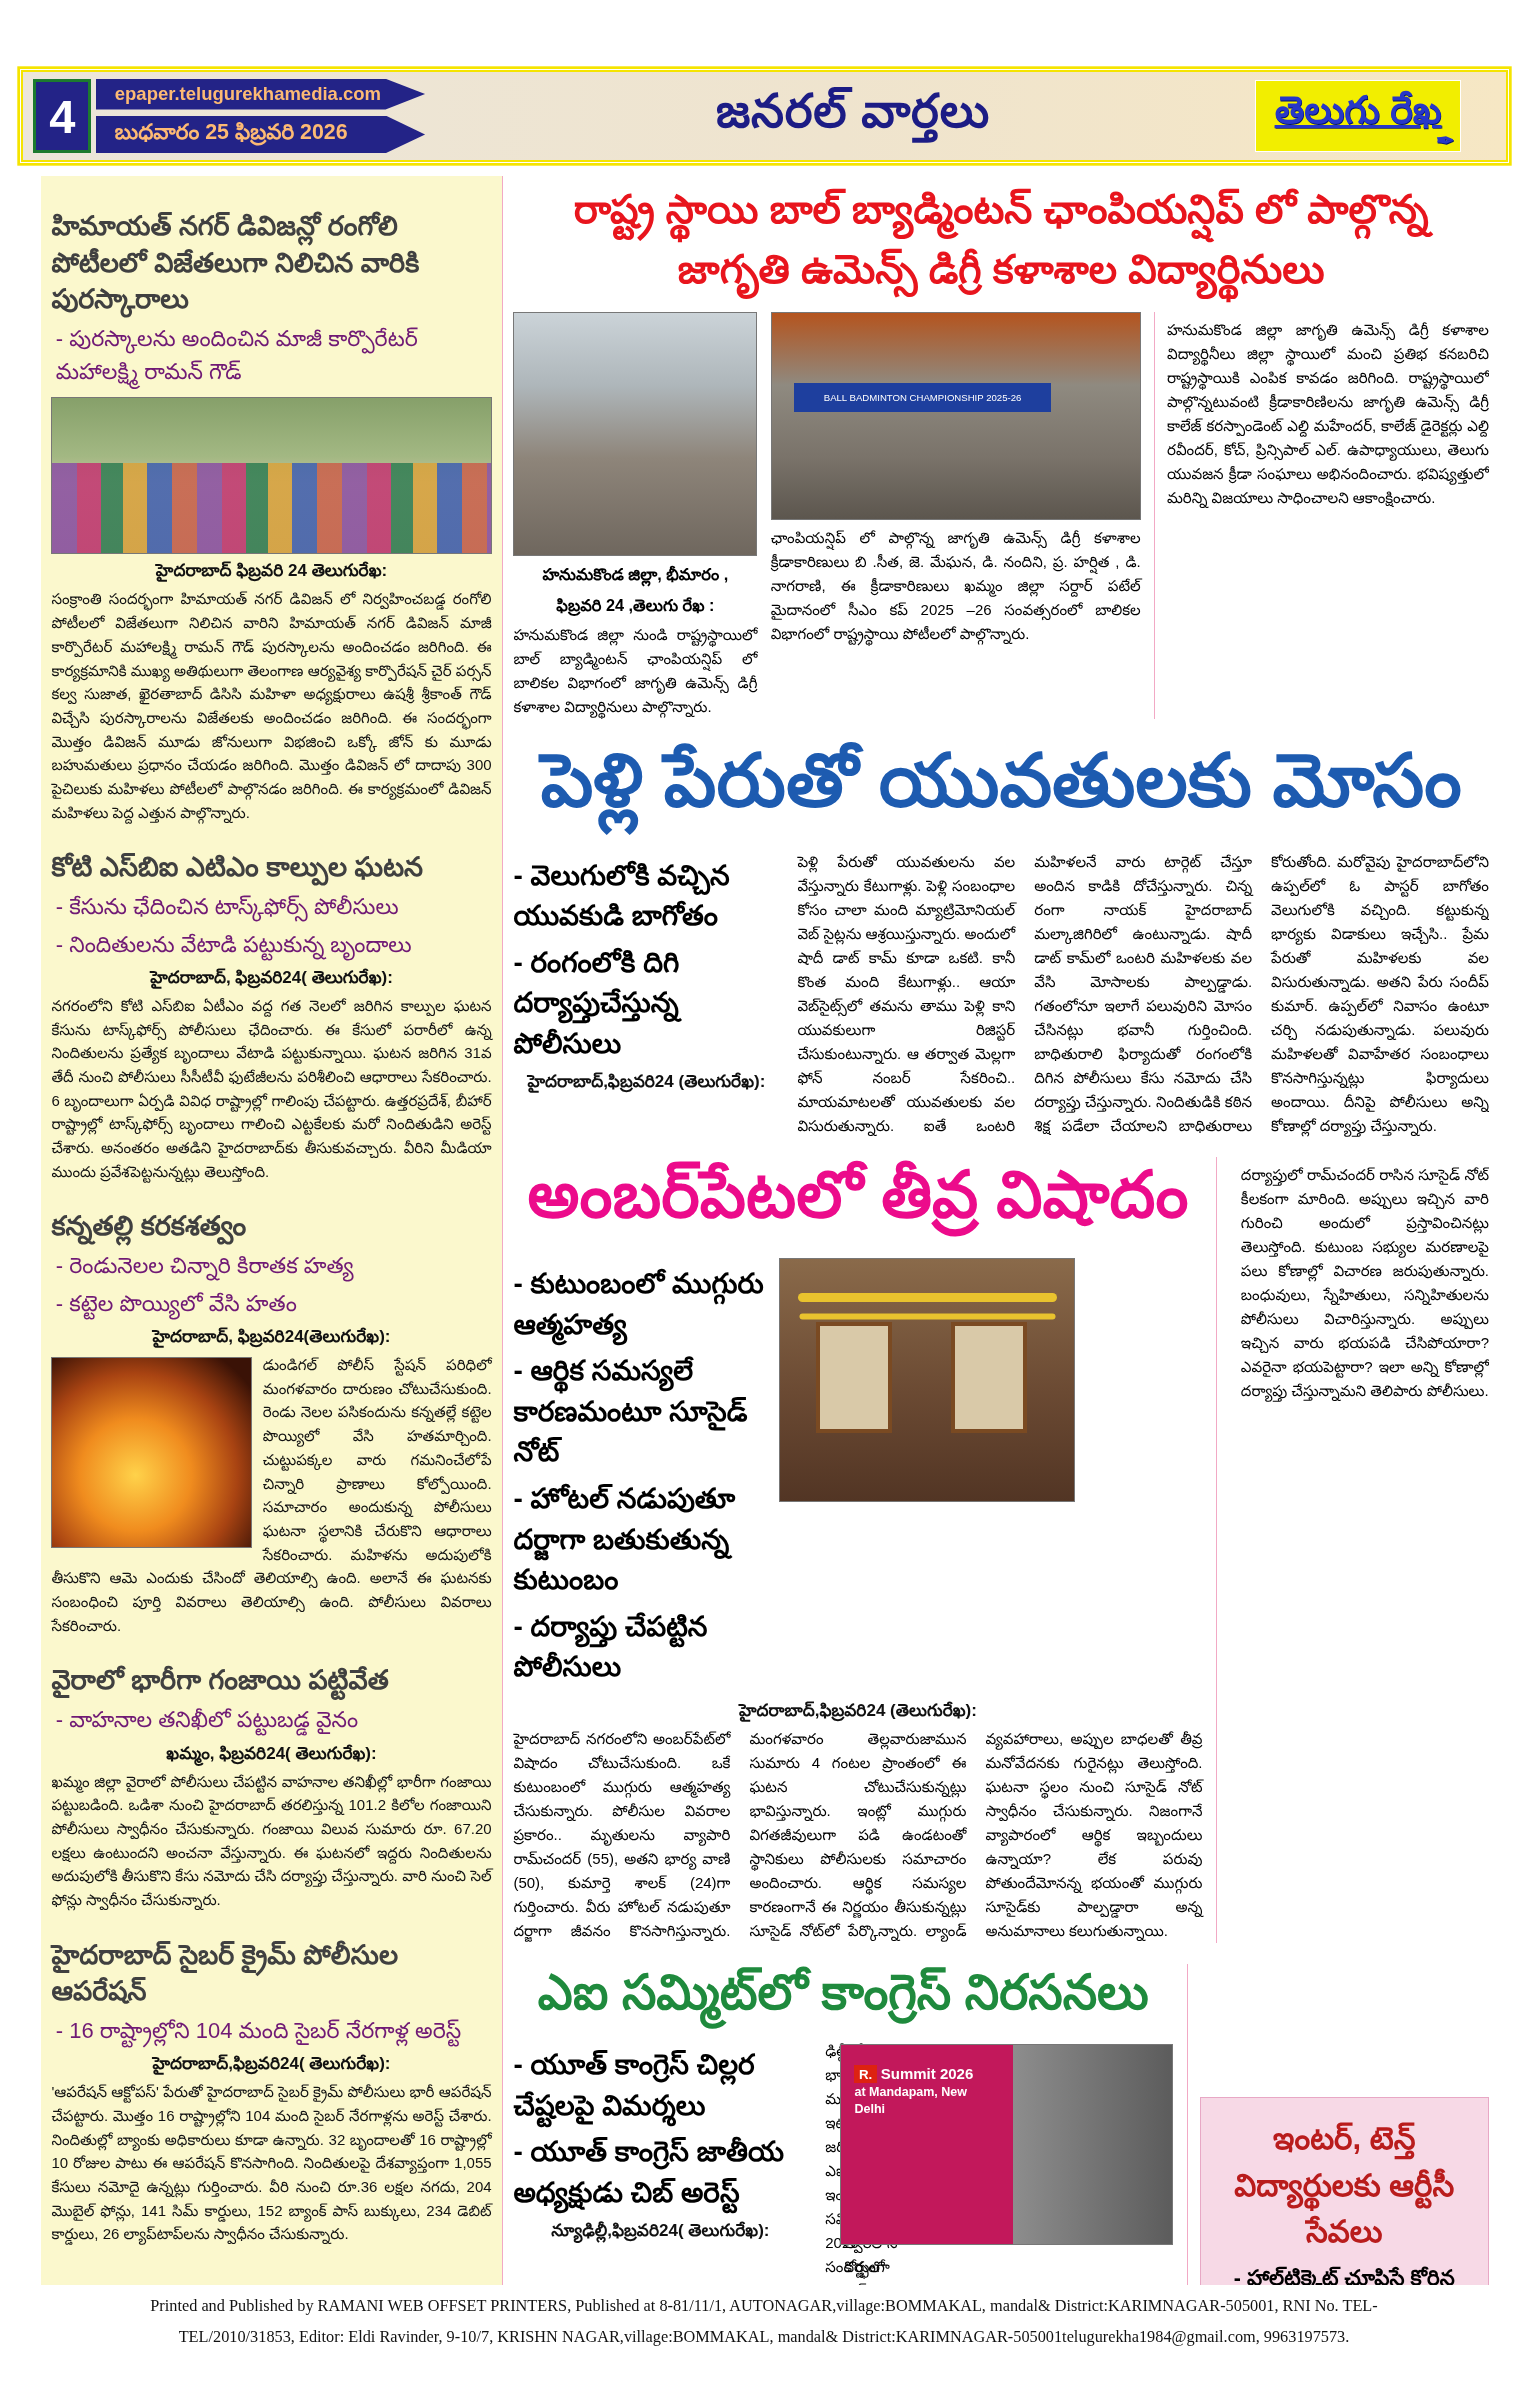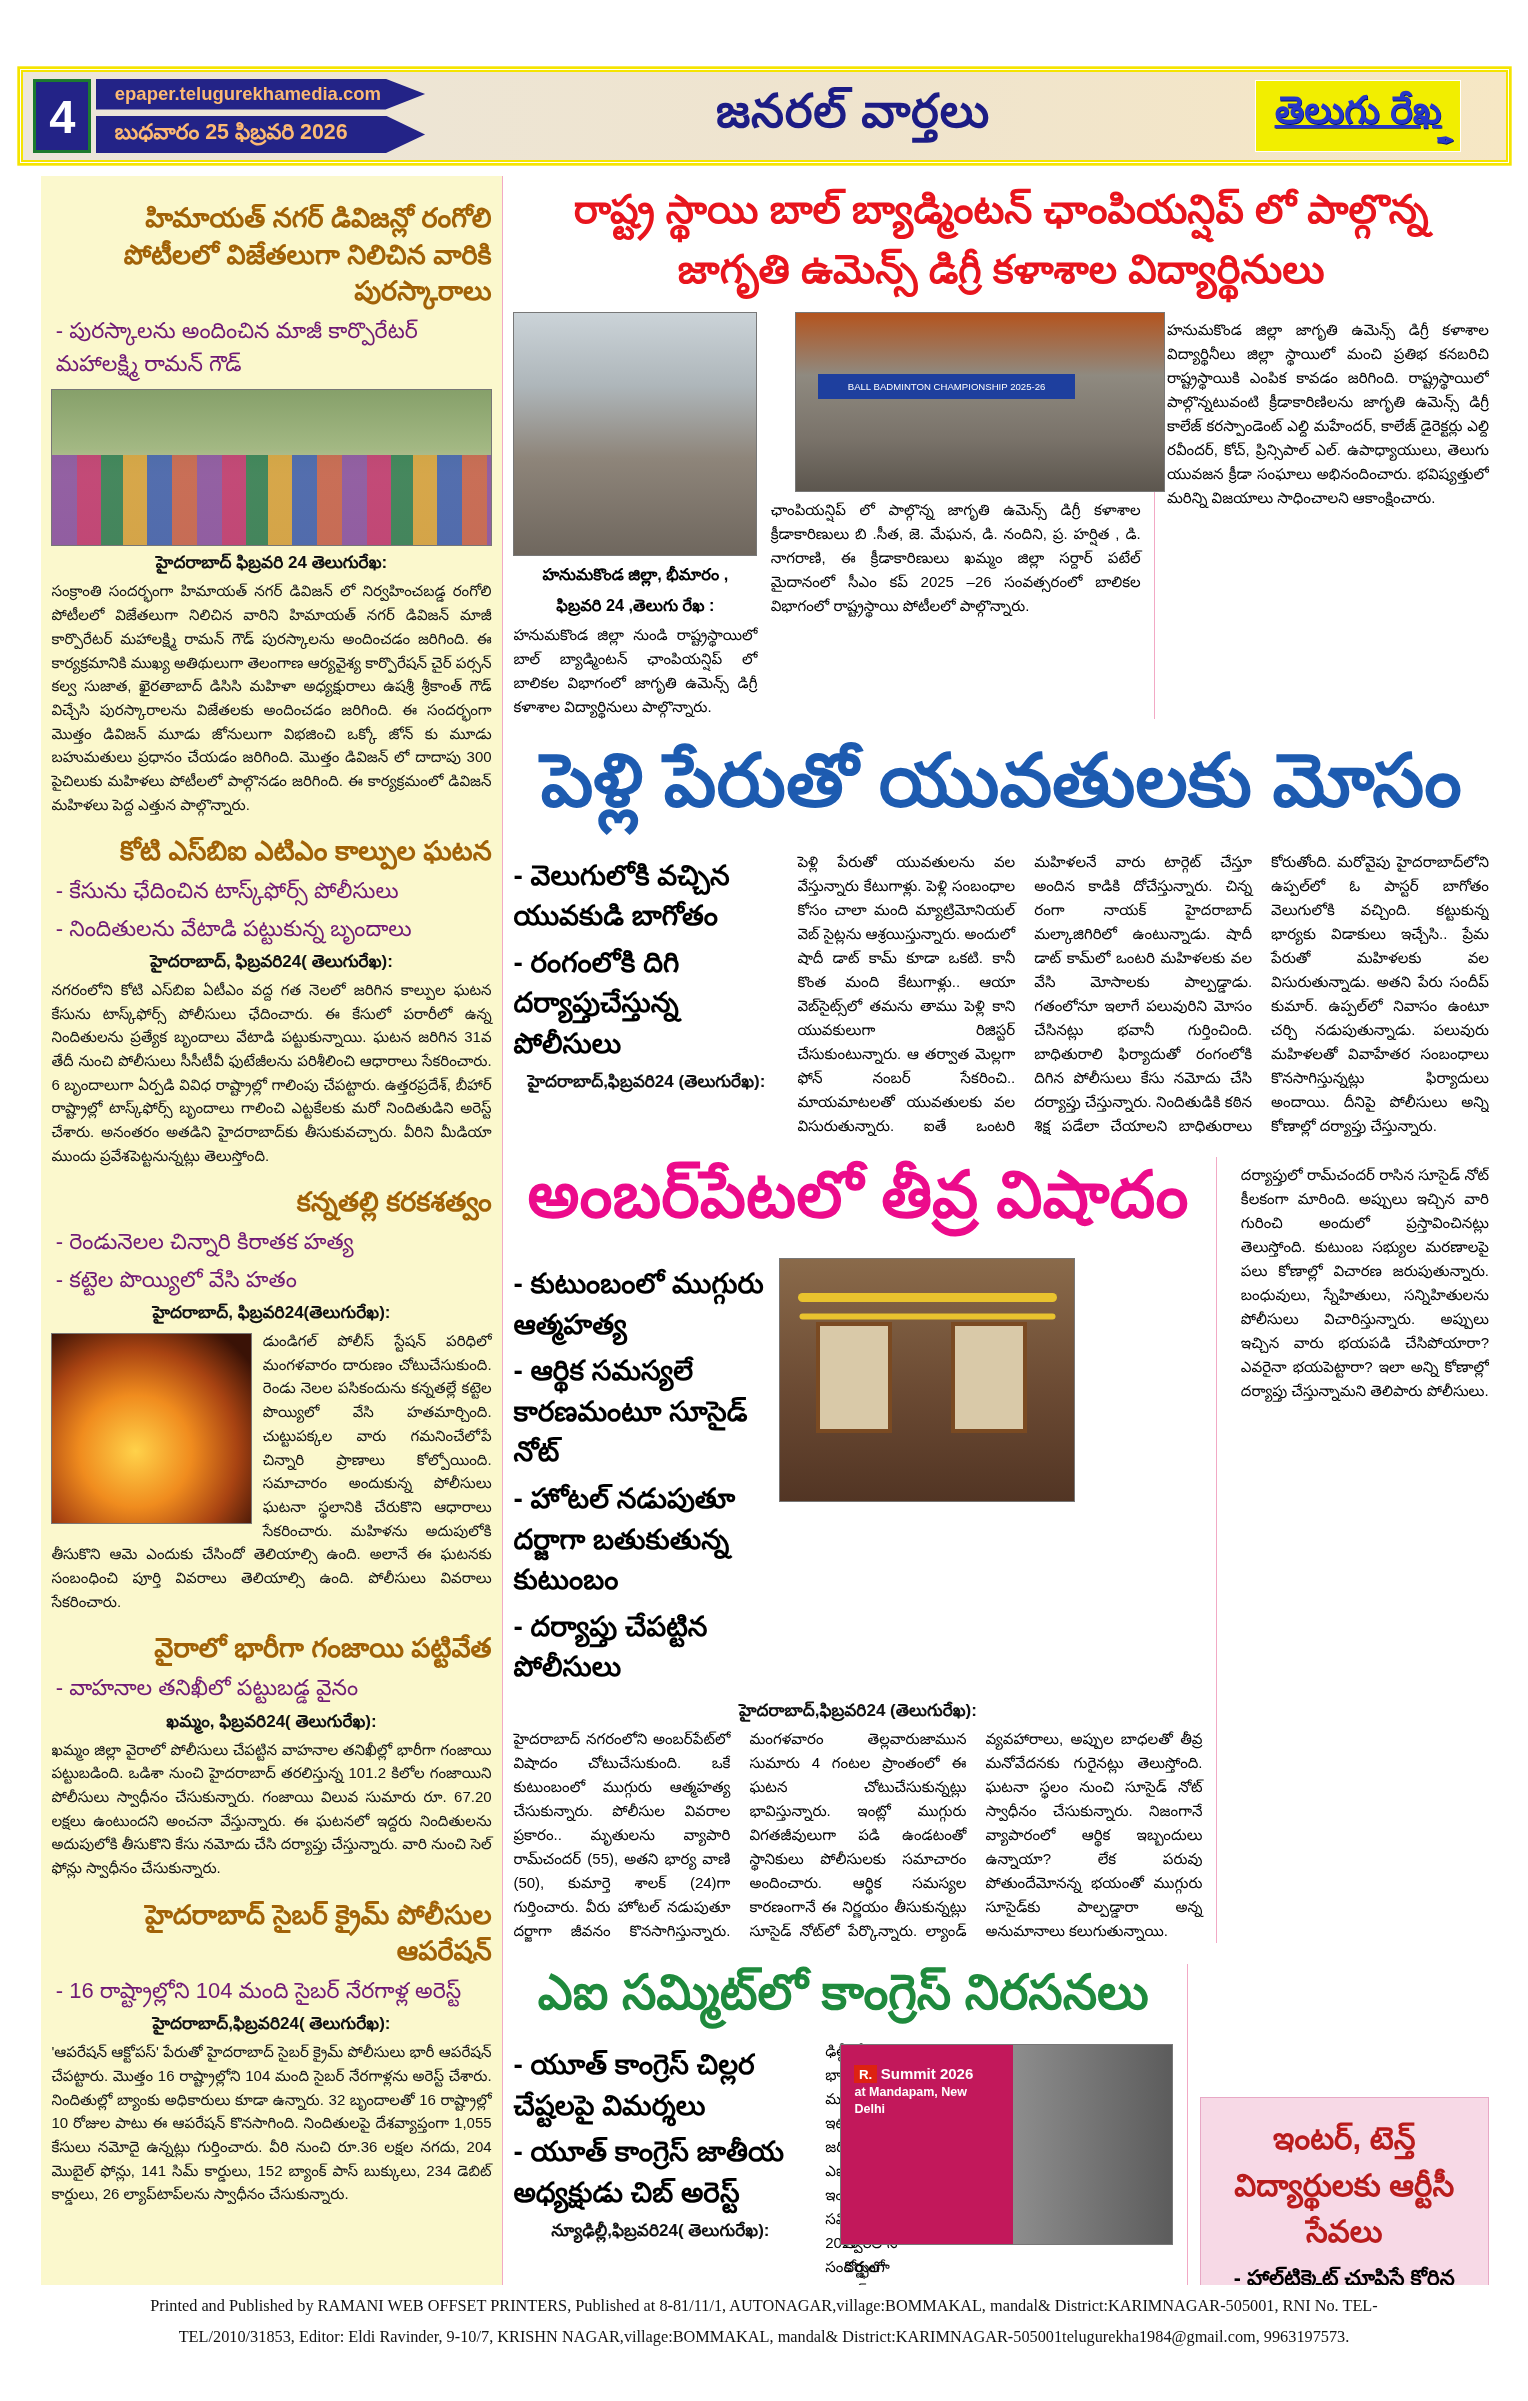--- a/index.html
+++ b/index.html
@@ -27,42 +27,42 @@
     text-shadow:0.7px 0.7px 0 #00106e; position:relative; }
   .nib { font-size:22px; color:#2737c8; position:absolute; right:6px; bottom:-3px; }
 
   
   .content { position:absolute; left:41px; top:176px; width:1448px; height:2109px; display:flex; }
   .leftcol { width:462px; height:100%; background:#fbf8cd; padding:7.4px 10.4px; overflow:hidden;
     border-right:1.5px solid #f2a9c5; }
   .maincol { width:986px; height:100%; padding:0 0 0 10.4px; overflow:hidden; }
 
   
-  .l-head { font-size:27px; font-weight:bold; color:#a16207; text-align:right; line-height:1.35; margin-top:17px; }
+  .l-head { font-size:27px; font-weight:bold; color:#404040; text-align:left; line-height:1.35; margin-top:25px; }
   .l-bullet { font-size:22px; font-weight:normal; color:#701a75; line-height:1.5; margin:4.4px 0 0 4.4px; }
   .dateline { font-size:17px; font-weight:bold; text-align:center; margin:7.4px 0 3px 0; color:#111; }
   .l-body { font-size:15px; line-height:1.58; text-align:justify; color:#111; }
   .ph { position:relative; border:0.7px solid #777; overflow:hidden; }
   .ph-rangoli { width:100%; height:157px; margin-top:9px;
     background:linear-gradient(180deg,#86a06a 0%,#a3b883 38%,#c8c3a0 55%,#b9b294 100%); }
   .saree-strip { position:absolute; left:0; right:0; bottom:0; height:58%;
     background:repeating-linear-gradient(90deg,#8a4fa3 0 25px,#c23570 25px 49px,#2f7d52 49px 71px,#d9a23b 71px 95px,#3f5fb0 95px 120px,#c9604a 120px 145px); opacity:.85; }
   .ph-fire { float:left; width:201px; height:191px; margin:4.4px 10.4px 3px 0;
     background:radial-gradient(circle at 42% 62%,#ffd24a 0%,#f08c1e 34%,#a84312 62%,#3a1206 88%); }
 
   
   .red-head { color:#e8151d; font-size:40px; font-weight:bold; text-align:center; line-height:1.5; margin-top:3px; }
   .toprow { display:flex; gap:13.3px; margin-top:13.3px; }
   .topA { width:244px; }
   .topB { width:370px; }
   .topC { flex:1; border-left:0.7px solid #f2a9c5; padding-left:12px; }
   .ph-group { width:244px; height:244px;
     background:linear-gradient(180deg,#cbd3d8 0%,#aeb6ba 30%,#8e857a 60%,#6f675e 100%); }
-  .ph-stage { width:370px; height:180px;
-    background:linear-gradient(180deg,#b4541e 0%,#8f8a80 35%,#7a736a 70%,#5c564e 100%);margin-left:24px; }
+  .ph-stage { width:370px; height:208px;
+    background:linear-gradient(180deg,#b4541e 0%,#8f8a80 35%,#7a736a 70%,#5c564e 100%); }
   .banner-blue { position:absolute; left:6%; top:34%; width:70%; height:14%; background:#1e3f9e;
     color:#fff; font-size:9.6px; display:flex; align-items:center; justify-content:center; overflow:hidden; }
   .cap { font-size:16.3px; font-weight:bold; text-align:center; line-height:1.5; margin-top:6px; }
   .smalltext { font-size:15px; line-height:1.6; text-align:justify; margin-top:6px; }
 
   .blue-head { color:#1d5bb0; font-size:74px; font-weight:bold; text-align:center; margin:19px 0 7.4px 0; }
   .sec-row { display:flex; gap:18px; }
   .bul-col { width:266px; }
   .m-bullet { font-size:28px; font-weight:bold; line-height:1.45; margin:6px 0; }
   .m-bodywrap { flex:1; }

